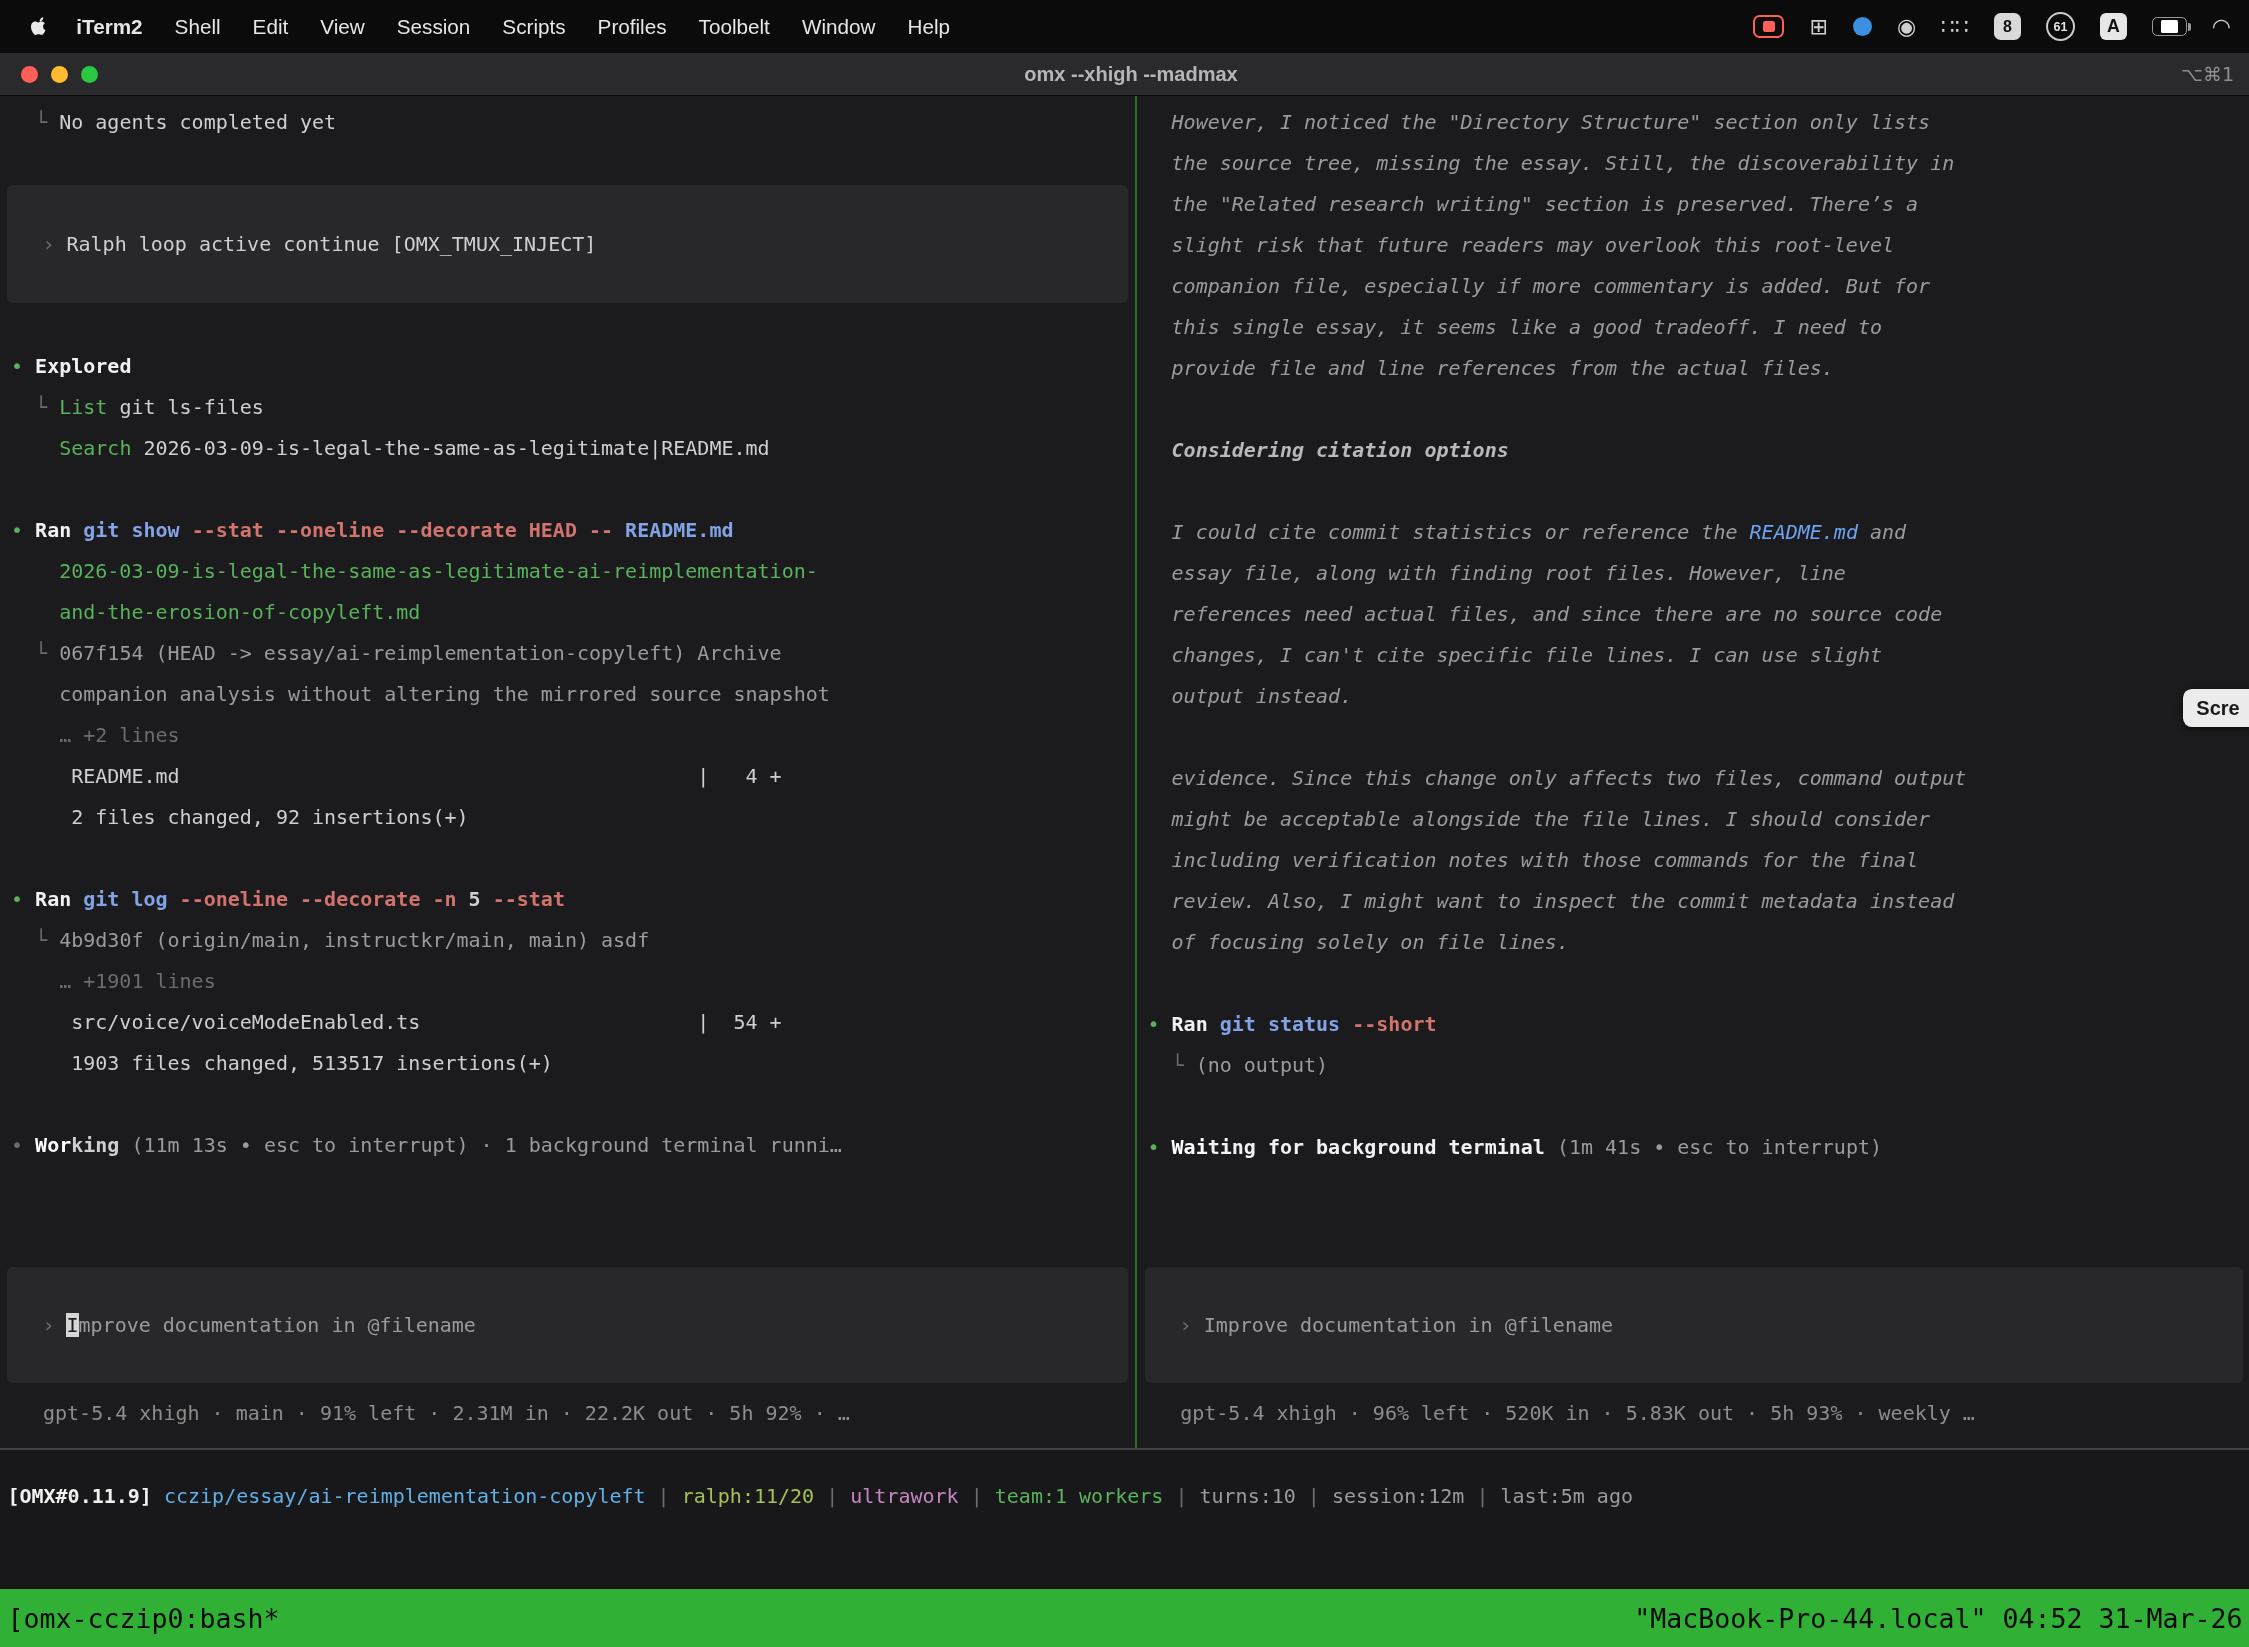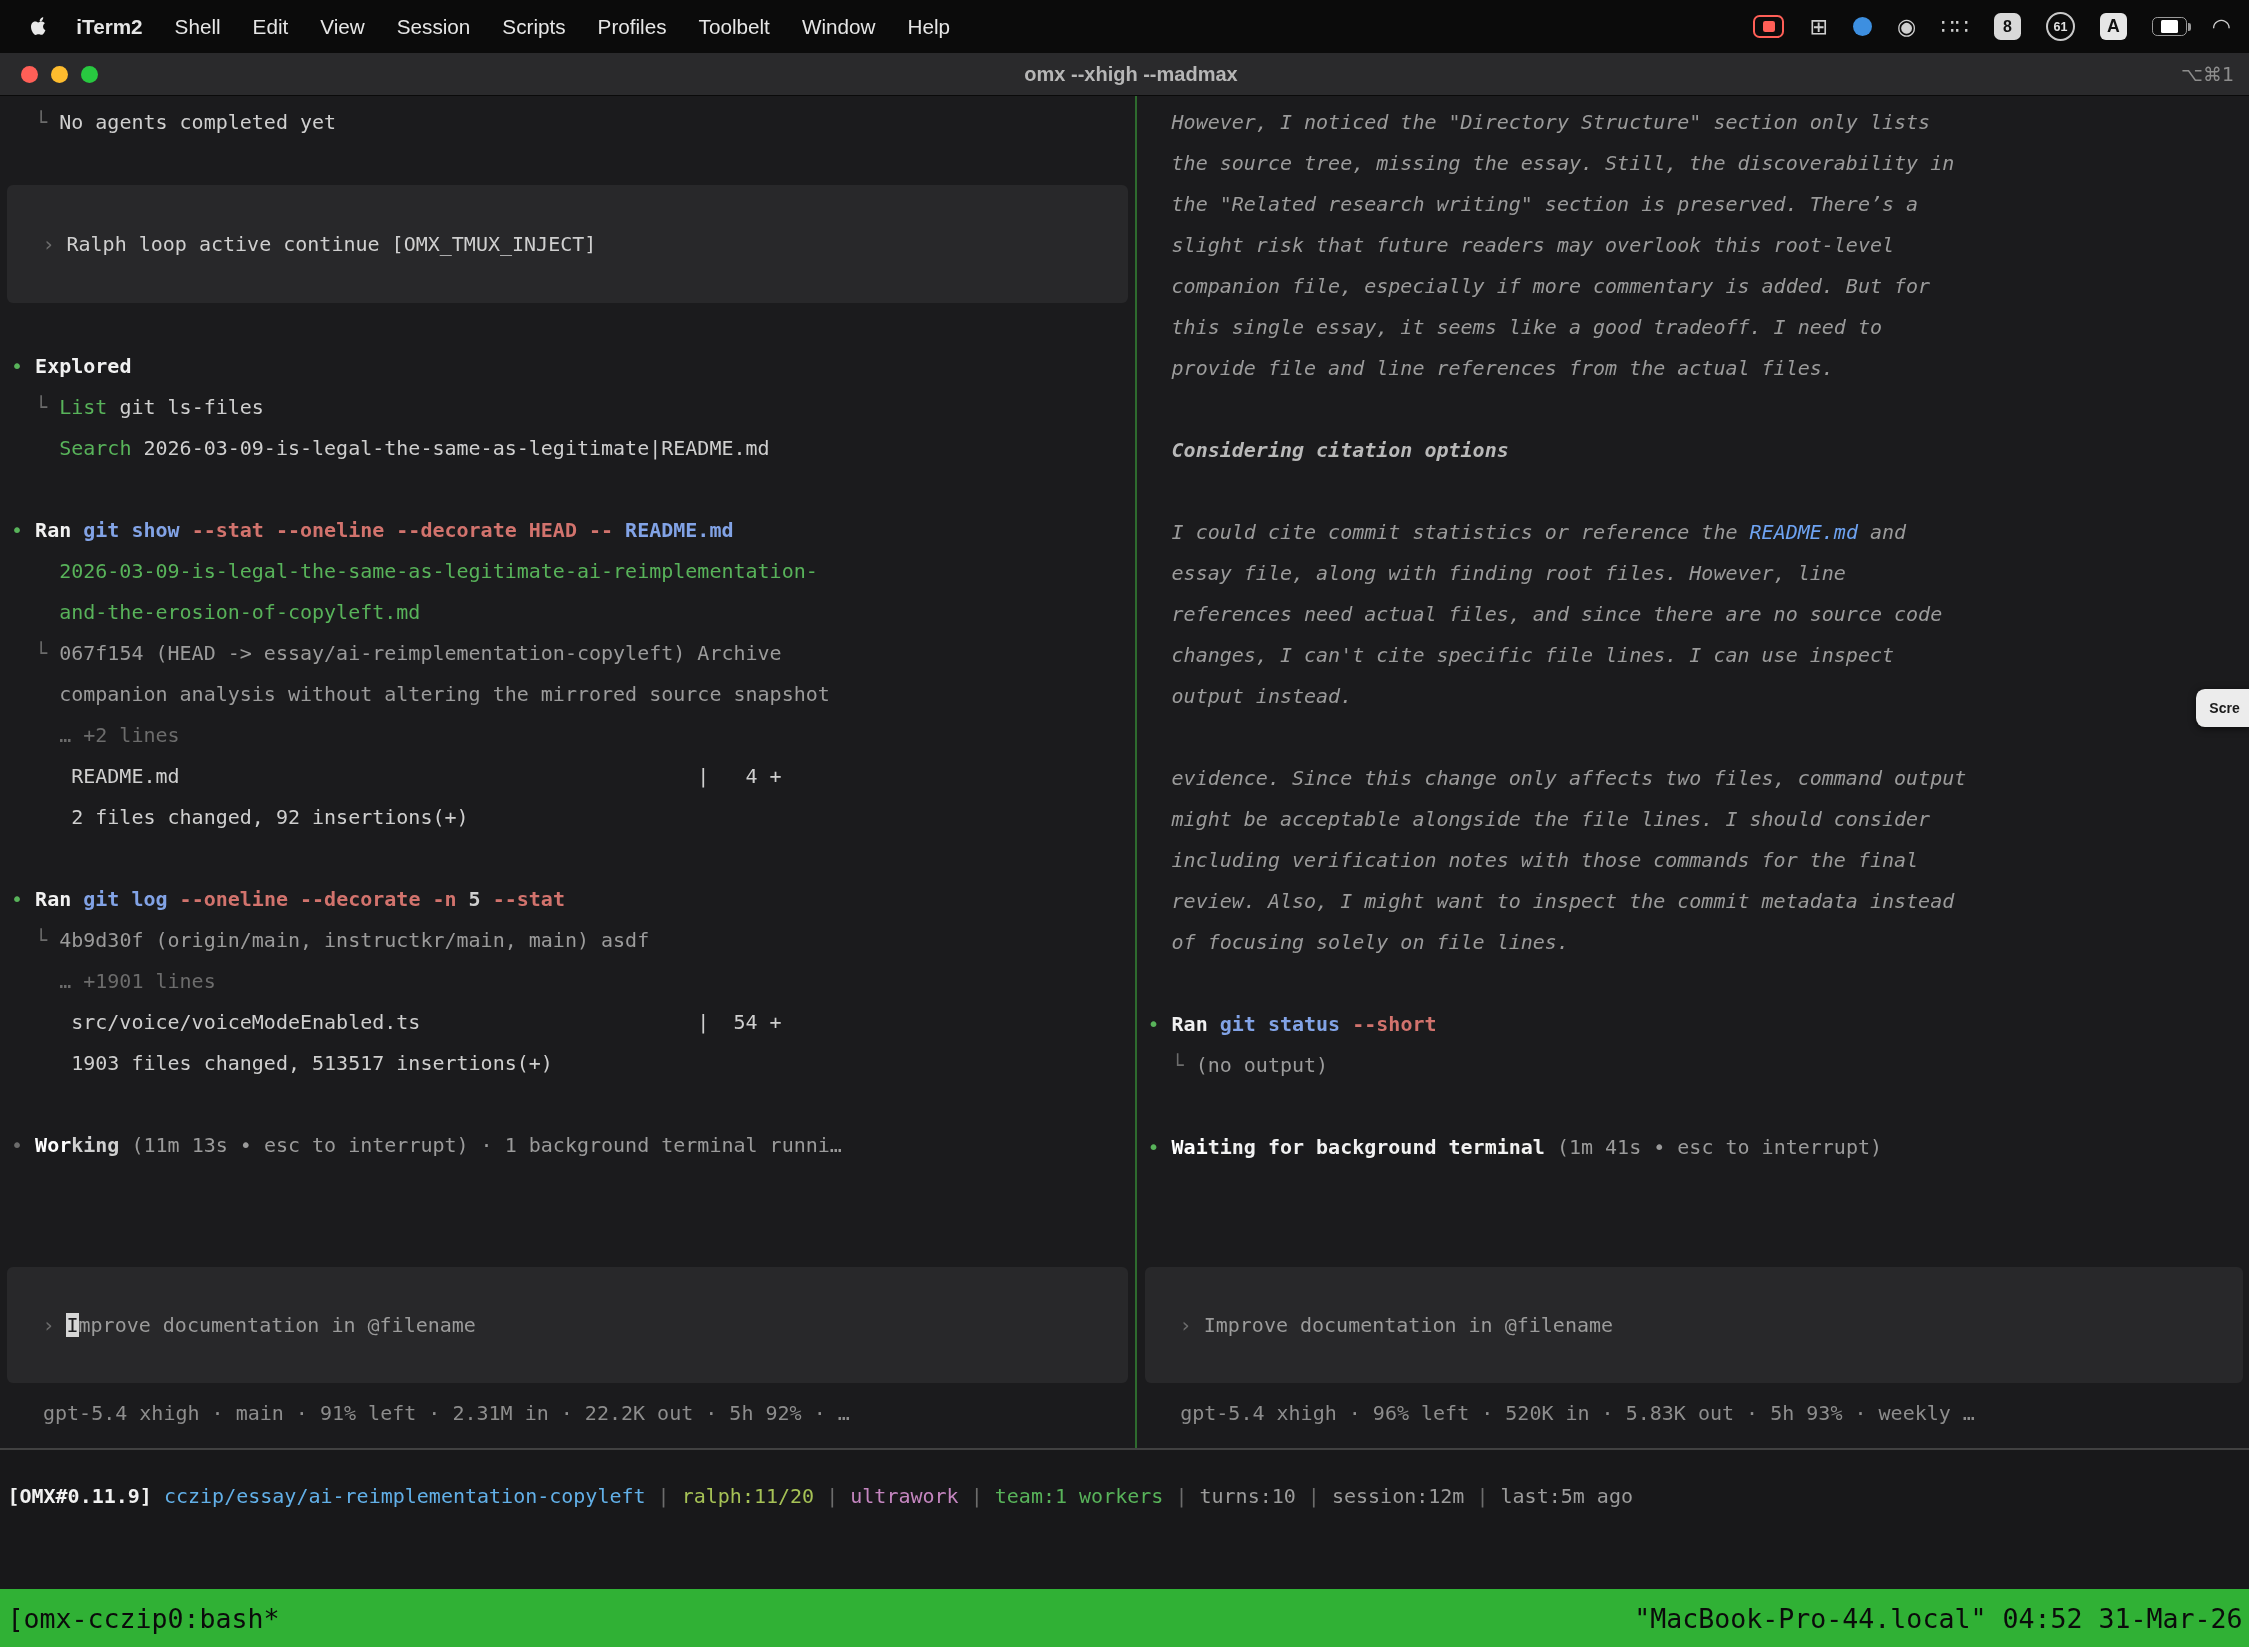--- a/index.html
+++ b/index.html
@@ -60,21 +60,21 @@
 
   .b { font-weight:bold; } .i { font-style:italic; }
   .c-fg { color:#cfcfcf; } .c-bright { color:#f1f1f1; } .c-gray { color:#9b9b9b; }
   .c-grayb { color:#b9b9b9; } .c-dim { color:#6c6c6c; } .c-dimmer { color:#ffffff; }
   .c-green { color:#58b35a; } .c-blue { color:#82a3e6; } .c-red { color:#d2736d; }
   .c-link { color:#6ea3f2; } .c-cyan { color:#62b0e8; } .c-magenta { color:#c586c0; }
   .c-yg { color:#a6c256; }
   .c-cursor { background:#d6d6d6; color:#1b1b1d; }
 
   .screen-chip { position:absolute; right:0; top:593px; height:38px; background:#ececec; color:#1a1a1a;
-                 font-family:"Liberation Sans", sans-serif; font-size:14px; font-weight:bold;
+                 font-family:"Liberation Sans", sans-serif; font-size:20px; font-weight:bold;
                  display:flex; align-items:center; padding:0 10.3px 0 13.3px; border-radius:8.9px 0 0 8.9px;
                  box-shadow:0 1.5px 7.4px rgba(0,0,0,.55); z-index:5;margin-left:12px; }
 
   
   .bottom-divider { height:1.5px; background:#414141; }
   .omx-bar { height:139px; padding-top:26.6px; background:#18181a; }
   .omx-bar .tline { padding-left:7.4px; }
   .tmux-bar { height:59px; background:#30b135; color:#0b0b0b; display:flex; align-items:center;
               justify-content:space-between; font-size:26.6px; padding:0 7.4px; white-space:pre; }
 </style>
@@ -173,21 +173,21 @@
         <div class="tline"><span class="c-gray i">  slight risk that future readers may overlook this root-level</span></div>
         <div class="tline"><span class="c-gray i">  companion file, especially if more commentary is added. But for</span></div>
         <div class="tline"><span class="c-gray i">  this single essay, it seems like a good tradeoff. I need to</span></div>
         <div class="tline"><span class="c-gray i">  provide file and line references from the actual files.</span></div>
         <div class="tline">&nbsp;</div>
         <div class="tline"><span class="c-grayb b i">  Considering citation options</span></div>
         <div class="tline">&nbsp;</div>
         <div class="tline"><span class="c-gray i">  I could cite commit statistics or reference the </span><span class="c-link i">README.md</span><span class="c-gray i"> and</span></div>
         <div class="tline"><span class="c-gray i">  essay file, along with finding root files. However, line</span></div>
         <div class="tline"><span class="c-gray i">  references need actual files, and since there are no source code</span></div>
-        <div class="tline"><span class="c-gray i">  changes, I can't cite specific file lines. I can use inspect</span></div>
+        <div class="tline"><span class="c-gray i">  changes, I can't cite specific file lines. I can use slight</span></div>
         <div class="tline"><span class="c-gray i">  output instead.</span></div>
         <div class="tline">&nbsp;</div>
         <div class="tline"><span class="c-gray i">  evidence. Since this change only affects two files, command output</span></div>
         <div class="tline"><span class="c-gray i">  might be acceptable alongside the file lines. I should consider</span></div>
         <div class="tline"><span class="c-gray i">  including verification notes with those commands for the final</span></div>
         <div class="tline"><span class="c-gray i">  review. Also, I might want to inspect the commit metadata instead</span></div>
         <div class="tline"><span class="c-gray i">  of focusing solely on file lines.</span></div>
         <div class="tline">&nbsp;</div>
         <div class="tline"><span class="c-green">• </span><span class="c-bright b">Ran </span><span class="c-blue b">git status</span><span class="c-red b"> --short</span></div>
         <div class="tline"><span class="c-dim">  └ </span><span class="c-gray">(no output)</span></div>

